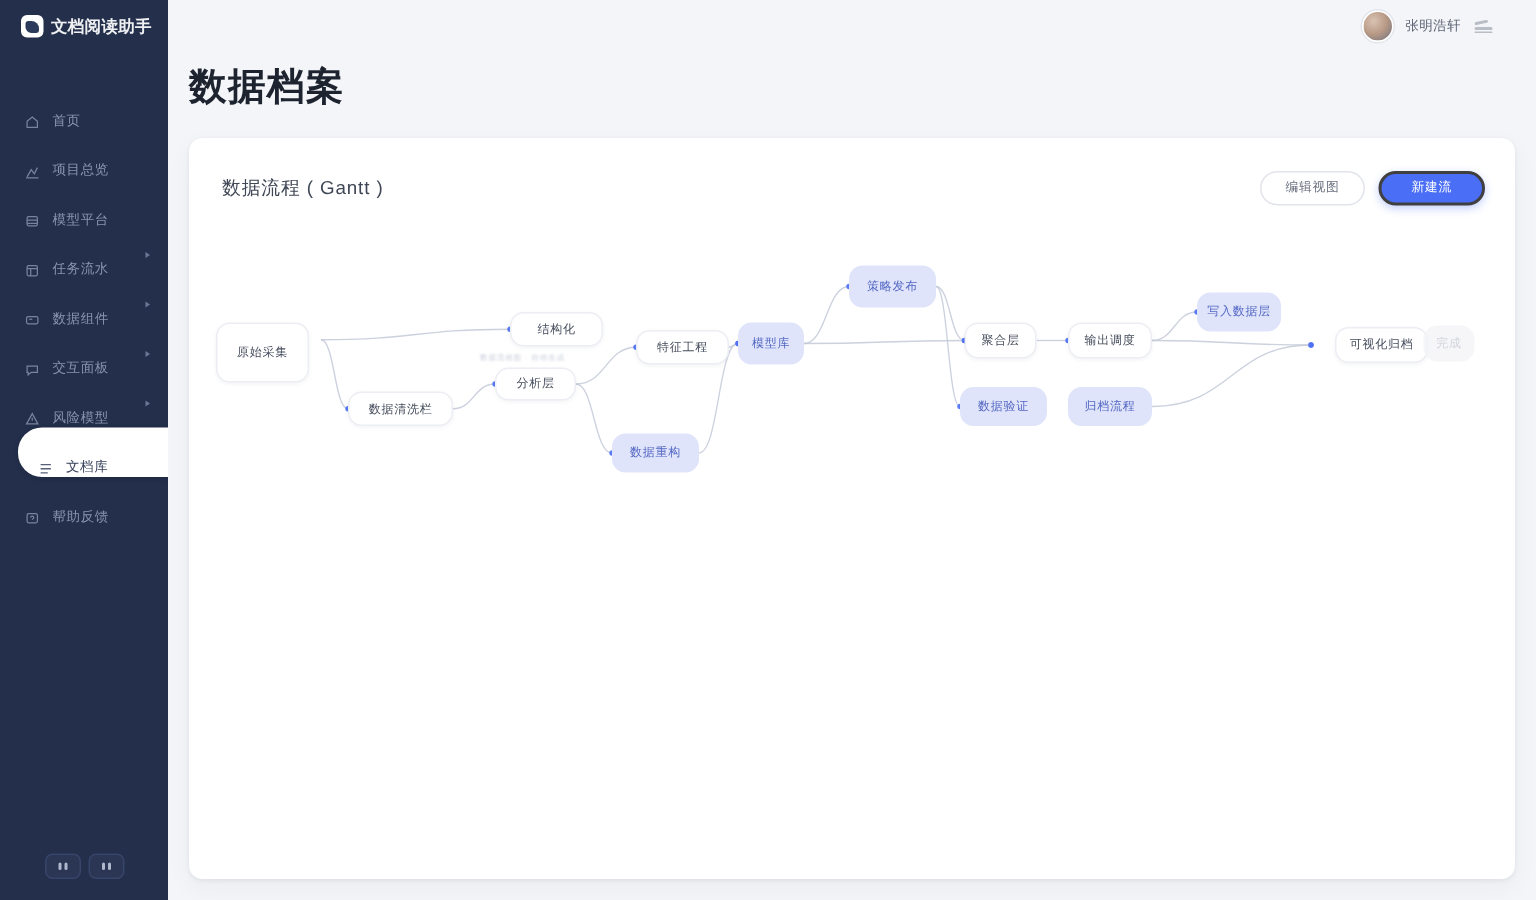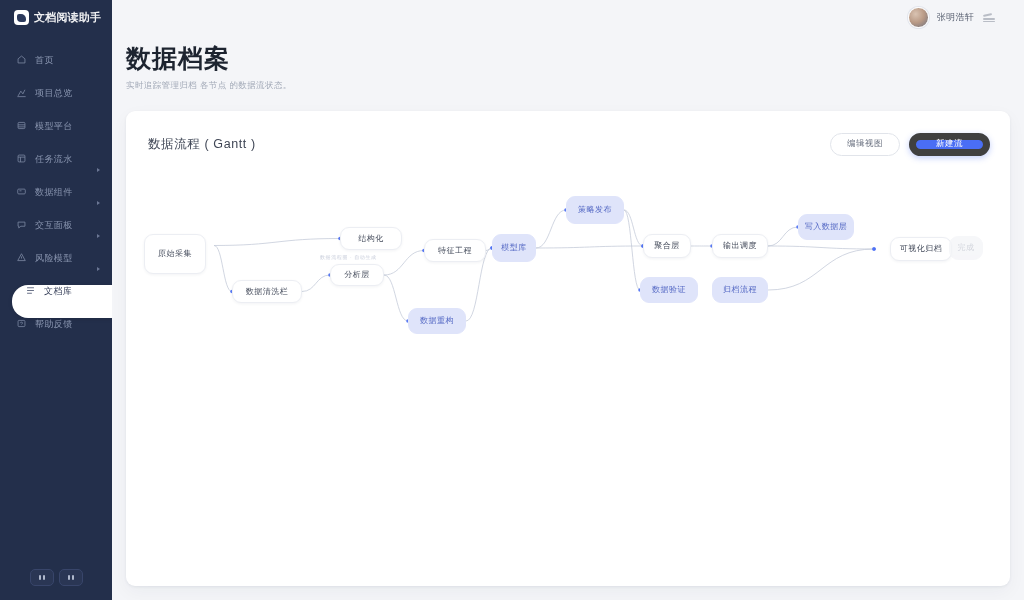--- a/index.html
+++ b/index.html
@@ -33,21 +33,21 @@
   }
   .brand-text {
     color: #ffffff; font-size: 11px; font-weight: 700;
     letter-spacing: .2px; white-space: nowrap;
     filter: blur(.35px); opacity: .93;
   }
 
   .nav { margin-top: 20px; }
   .nav-item {
     position: relative;
-    display: flex; align-items: flex-start;
+    display: flex; align-items: flex-end;
     height: 33px; padding-left: 16px; gap: 8px;
     color: #9aa6c0; font-size: 9px;
     margin-bottom: 0px;
   }
   .nav-item + .nav-item { margin-top: 0; }
   .nav-icon {
     width: 11px; height: 11px; flex: 0 0 11px;
     display: inline-flex; align-items: center; justify-content: center;
     opacity: .72;
   }
@@ -156,21 +156,21 @@
     display: inline-flex; align-items: center; justify-content: center;
     font-size: 8.5px; letter-spacing: .5px;
     padding: 0 16px; cursor: pointer; white-space: nowrap;
     filter: blur(.35px);
   }
   .btn-ghost {
     background: #ffffff; color: #6b7281;
     border: 1px solid #e1e4ea;
   }
   .btn-primary {
-    background: #4a6ef5; color: #ffffff; border: 7px solid #404040;
+    background: #4a6ef5; color: #ffffff; border: 2px solid #404040;
     box-shadow: 0 2px 6px rgba(74,110,245,.33);
     padding: 0 20px;
   }
 
   
   .canvas { position: absolute; inset: 0; }
   .canvas svg.edges { position: absolute; inset: 0; width: 100%; height: 100%; }
   .node {
     position: absolute;
     display: flex; align-items: center; justify-content: center;
@@ -325,21 +325,20 @@
       <span class="username">张明浩轩</span>
       <span class="topbar-glyph">
         <span></span>
           <span></span>
           <span></span>
       </span>
     </header>
 
     <div class="page-head">
       <h1 class="page-title">数据档案</h1>
-      <p class="page-sub">实时追踪管理归档 各节点 的数据流状态。</p>
     </div>
 
     <div class="card">
       <div class="card-head">
         <span class="card-title">数据流程 ( Gantt )</span>
         <div class="card-actions">
           <button class="btn btn-ghost">编辑视图</button>
           <button class="btn btn-primary">新建流</button>
         </div>
       </div>

